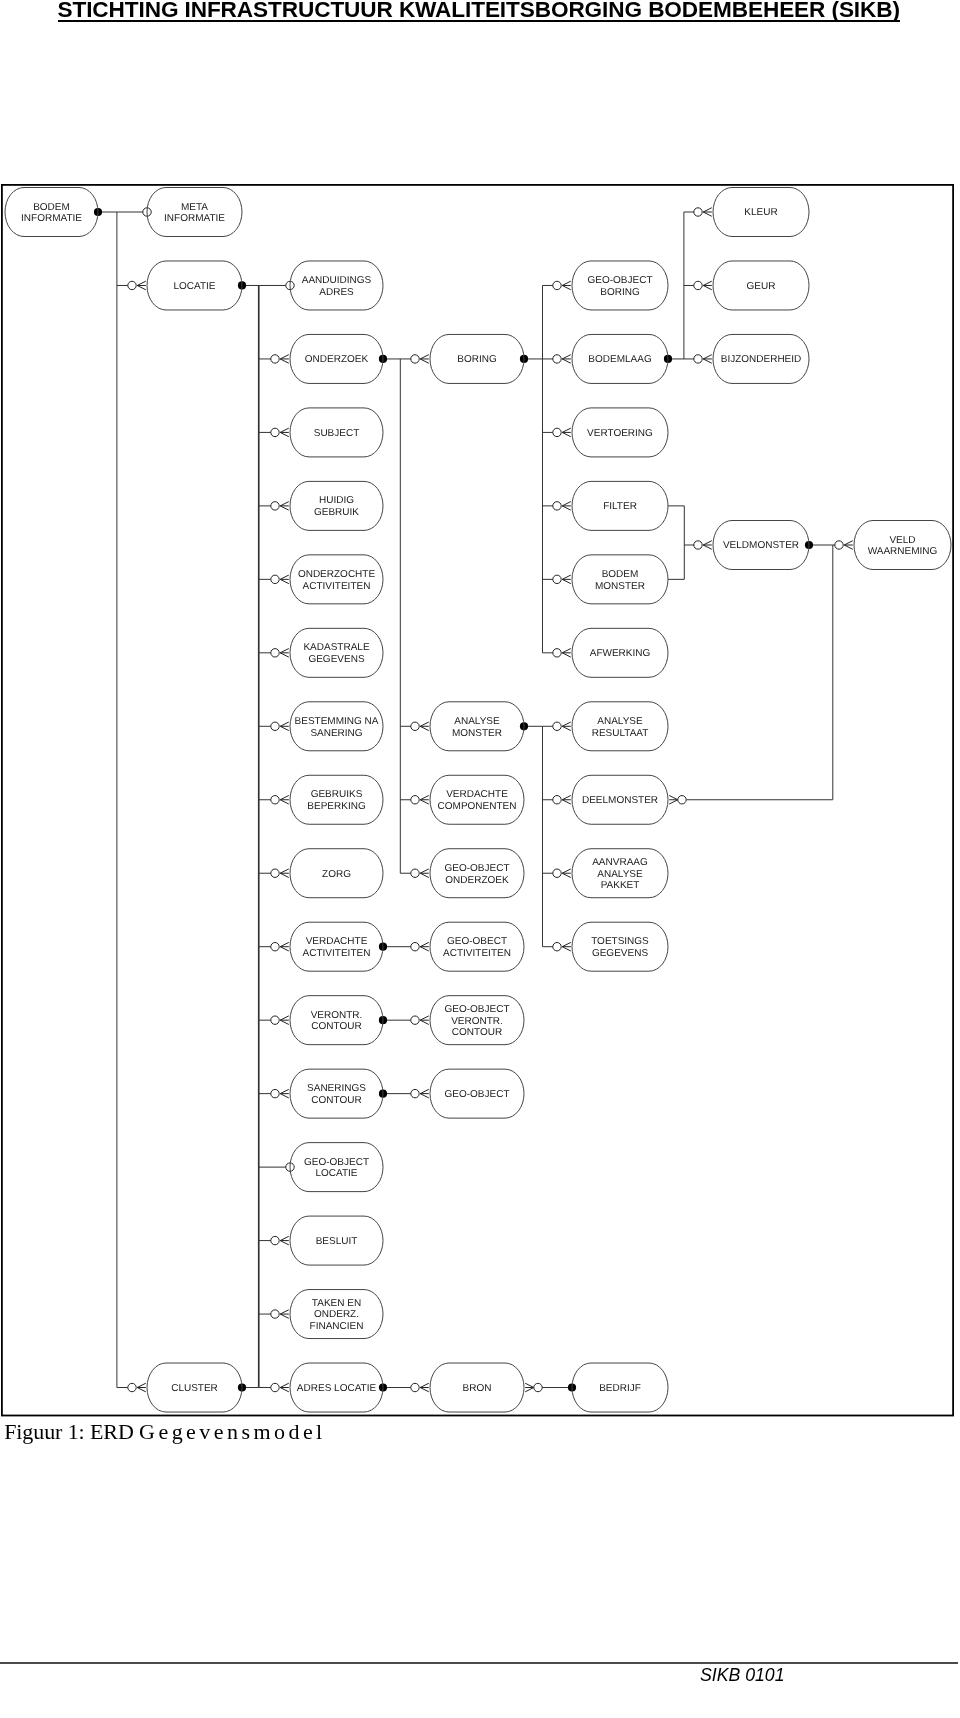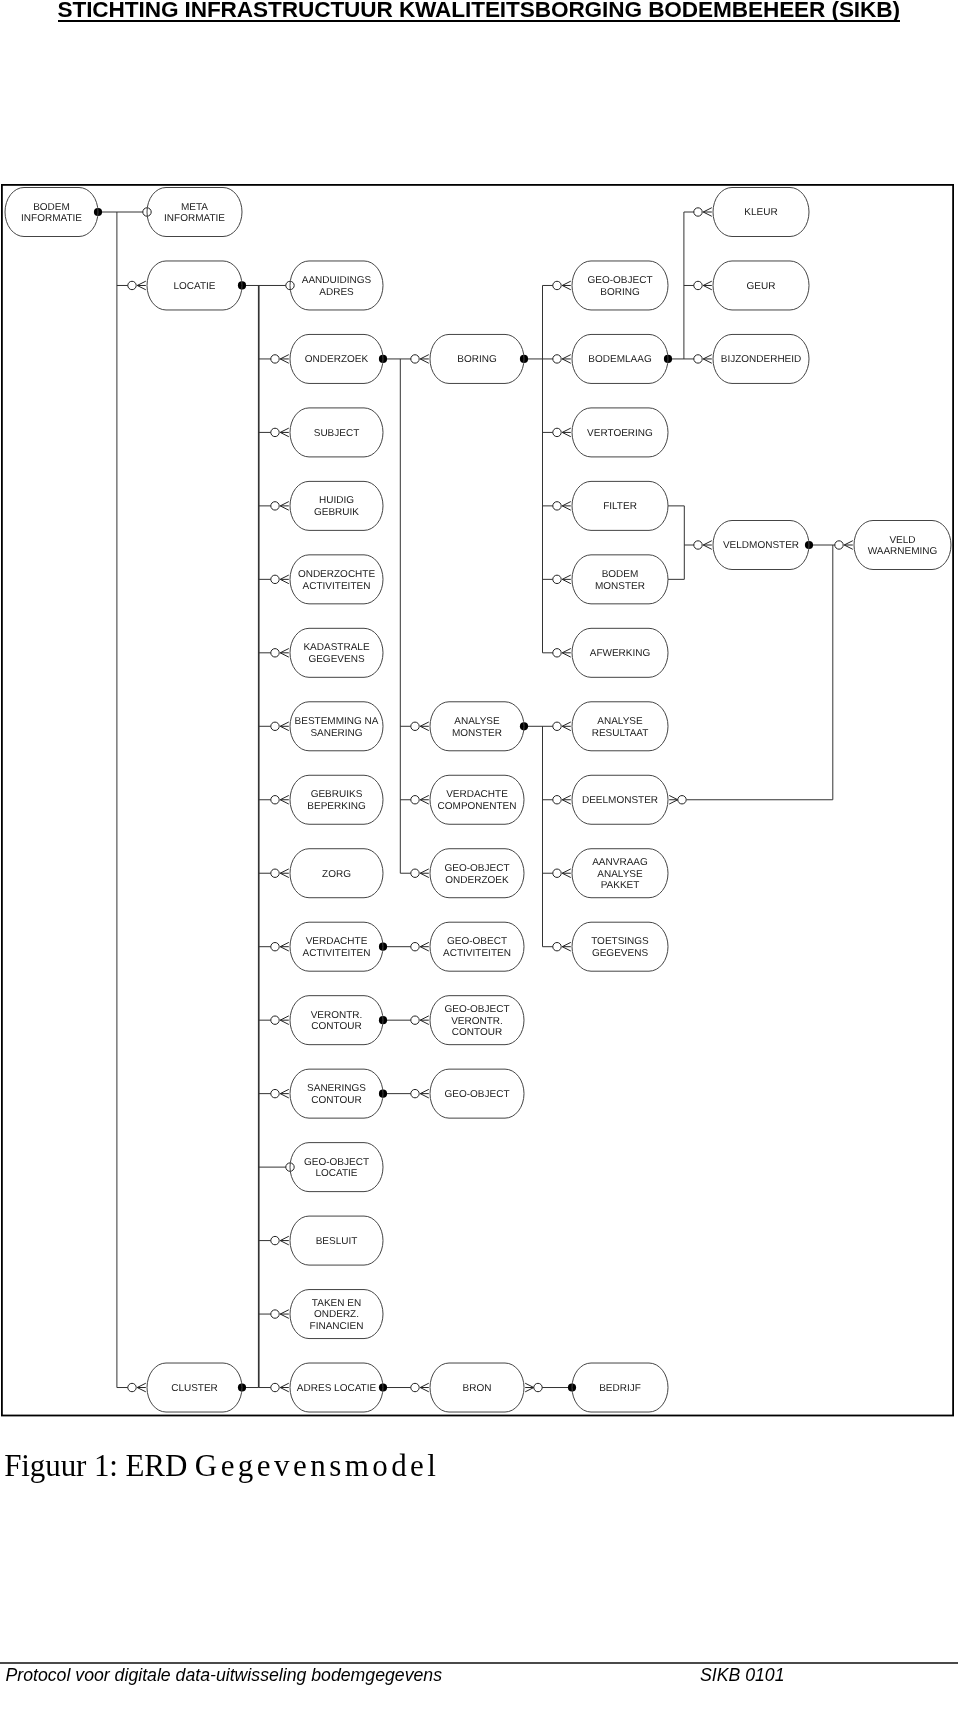--- a/index.html
+++ b/index.html
@@ -11,22 +11,22 @@
 
   .doc-title{transform:translateZ(0);position:absolute;left:57.5px;top:-3.4px;width:900px;
              font-size:22.6px;font-weight:bold;color:#000000;letter-spacing:-0.1px;white-space:nowrap;}
   .title-underline{position:absolute;left:57.5px;top:20px;width:842px;height:2px;background:#000000;}
 
   #erd{position:absolute;left:0;top:0;transform:translateZ(0);}
   .node-label{font-family:"Liberation Sans",sans-serif;font-size:10px;fill:#1a1a1a;
               text-anchor:middle;text-rendering:geometricPrecision;}
 
   .fig-caption{transform:translateZ(0);position:absolute;left:4.2px;top:1419px;
-               font-family:"Liberation Serif",serif;font-size:31px;color:#000000;
-               white-space:nowrap;letter-spacing:-0.1px;margin-top:29px;}
+               font-family:"Liberation Serif",serif;font-size:22px;color:#000000;
+               white-space:nowrap;letter-spacing:-0.1px;}
   .fig-caption .cap-sp{letter-spacing:3.45px;}
 
   .footer-rule{position:absolute;left:0px;top:1661.8px;width:958px;height:1.9px;background:#4a4a4a;}
   .footer-txt{transform:translateZ(0);position:absolute;font-weight:normal;font-style:italic;
               color:#000000;white-space:nowrap;}
   .footer-l1{left:5.5px;top:1665px;font-size:17.7px;}
   .footer-l2{left:4.5px;top:1722px;font-size:13px;}
   .footer-r1{right:3.5px;top:1665px;font-size:17.7px;font-style:italic;}
   .footer-r2{right:3.5px;top:1724px;font-size:17.7px;text-align:right;}
 </style>
@@ -419,18 +419,17 @@
         <g>
           <rect x="854" y="520.5" width="97" height="49" rx="19" ry="24.5" fill="none" stroke="#444444" stroke-width="1"></rect>
           <text x="902.5" y="545" class="node-label"><tspan x="902.5" y="542.5">VELD</tspan><tspan x="902.5" y="554.3">WAARNEMING</tspan></text>
         </g>
       </g>
     </svg>
 
   <div class="fig-caption"><span>Figuur 1: ERD </span><span class="cap-sp">Gegevensmodel</span></div>
 
   <div class="footer-rule"></div>
-  <div class="footer-txt footer-l1">Protocol voor digitale data-uitwisseling bodemgegevens</div>
   <div class="footer-txt footer-l2">versie 5.0.0</div>
   <div class="footer-txt footer-r1">SIKB 0101</div>
   <div class="footer-txt footer-r2">Pagina 12 van 62</div>
 
 </div>
 
 </body></html>

